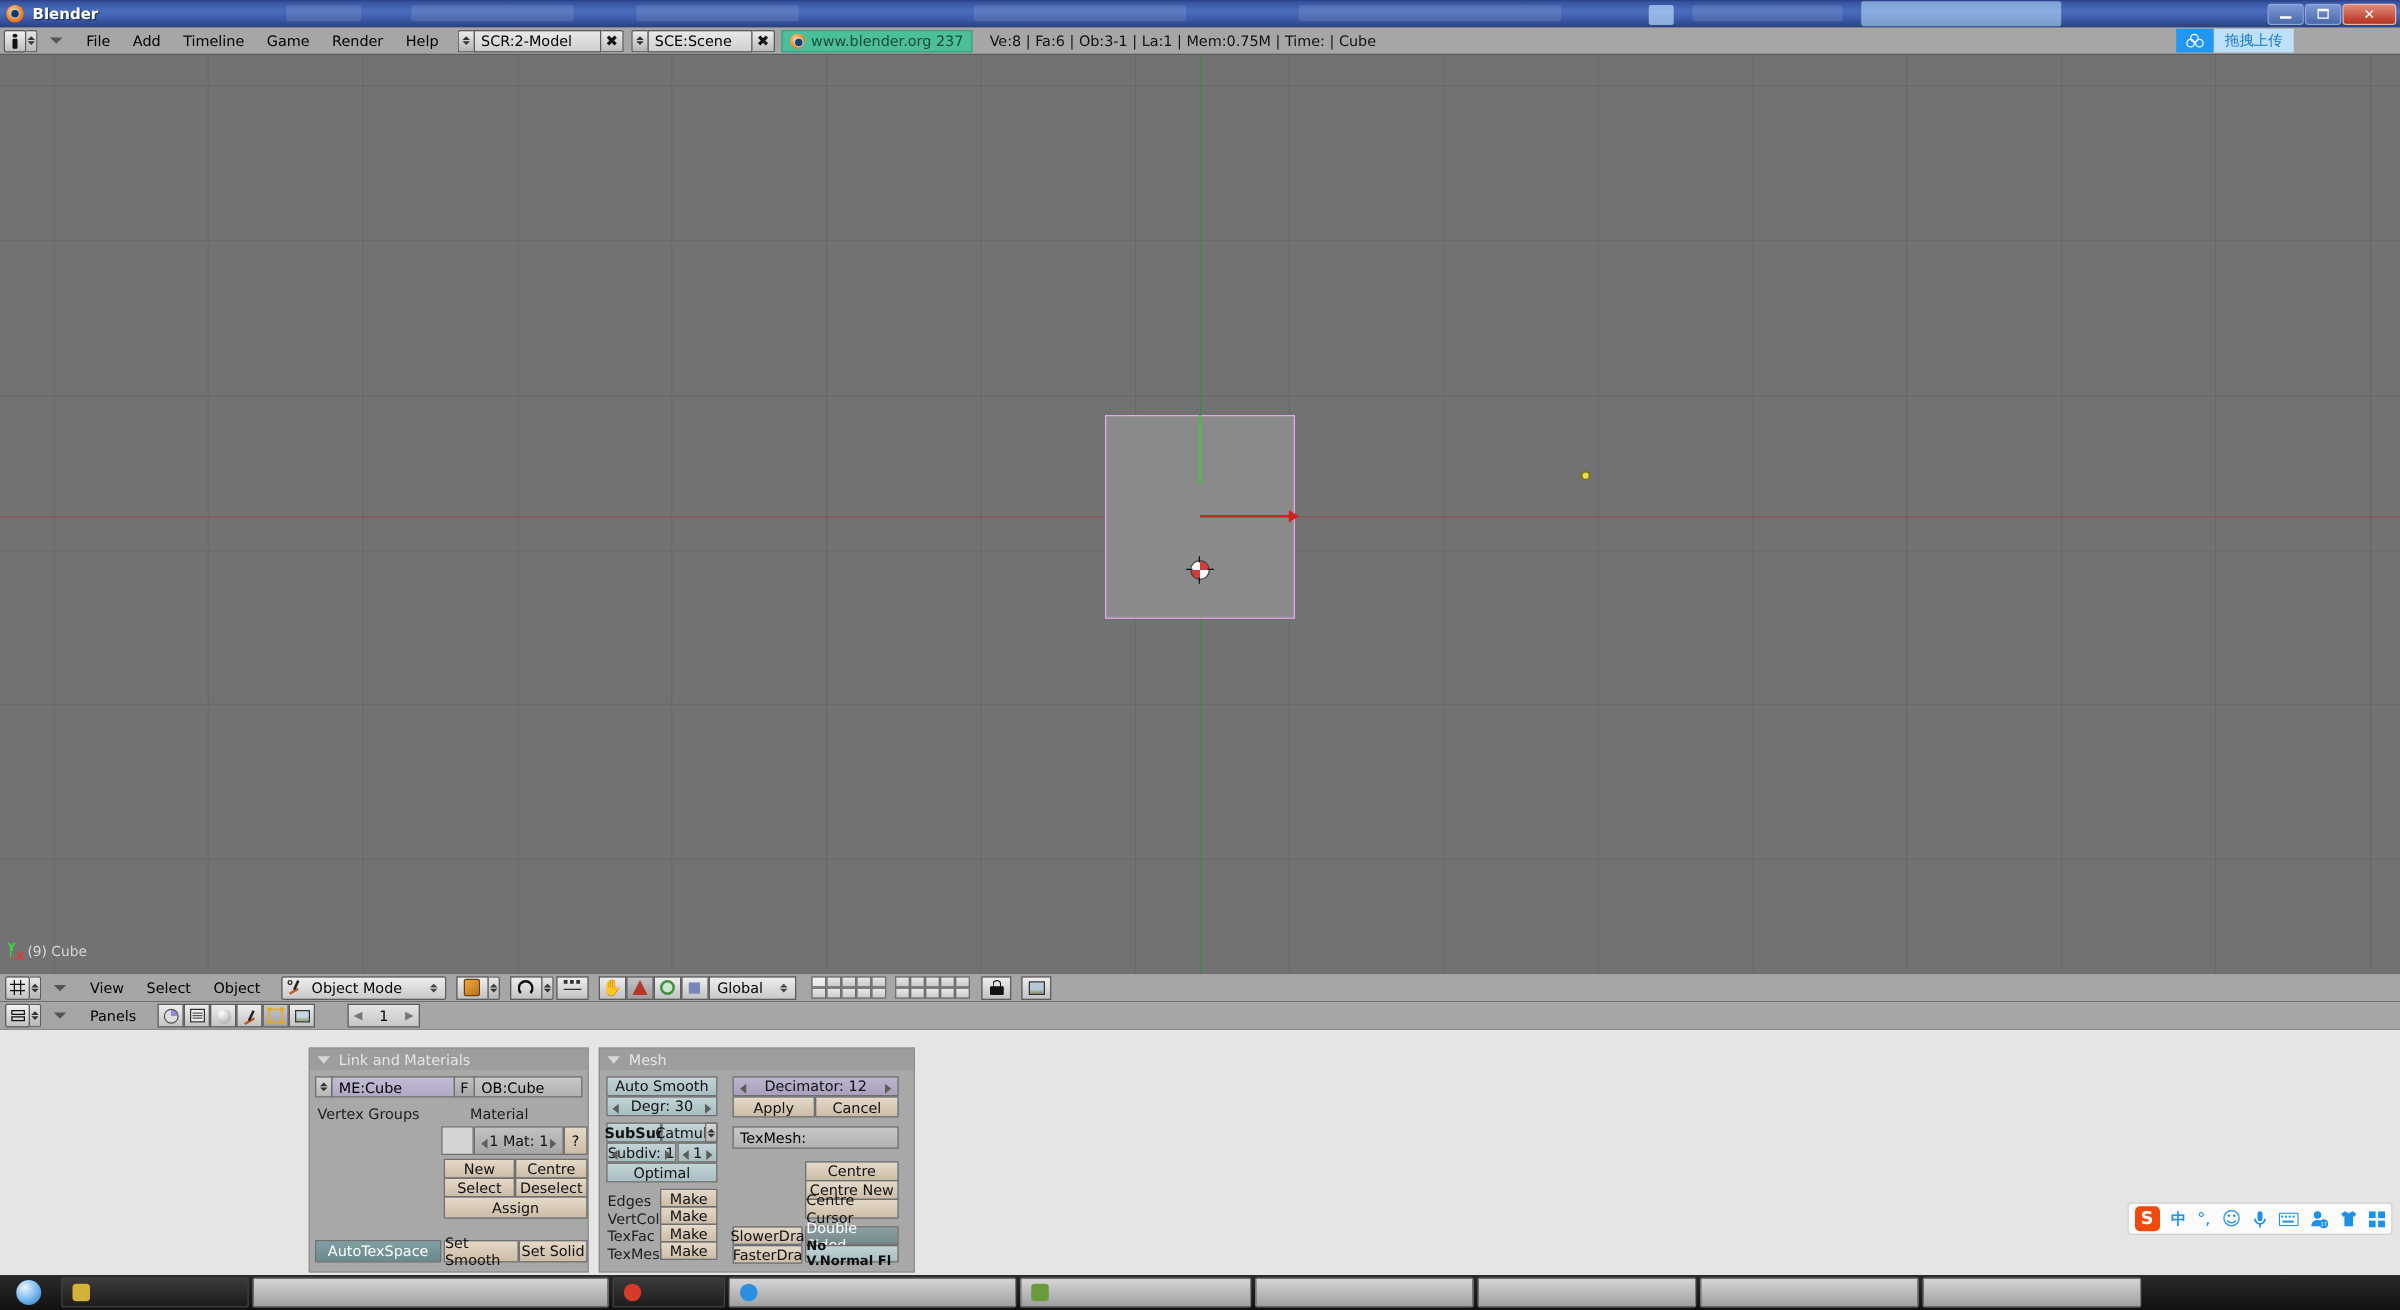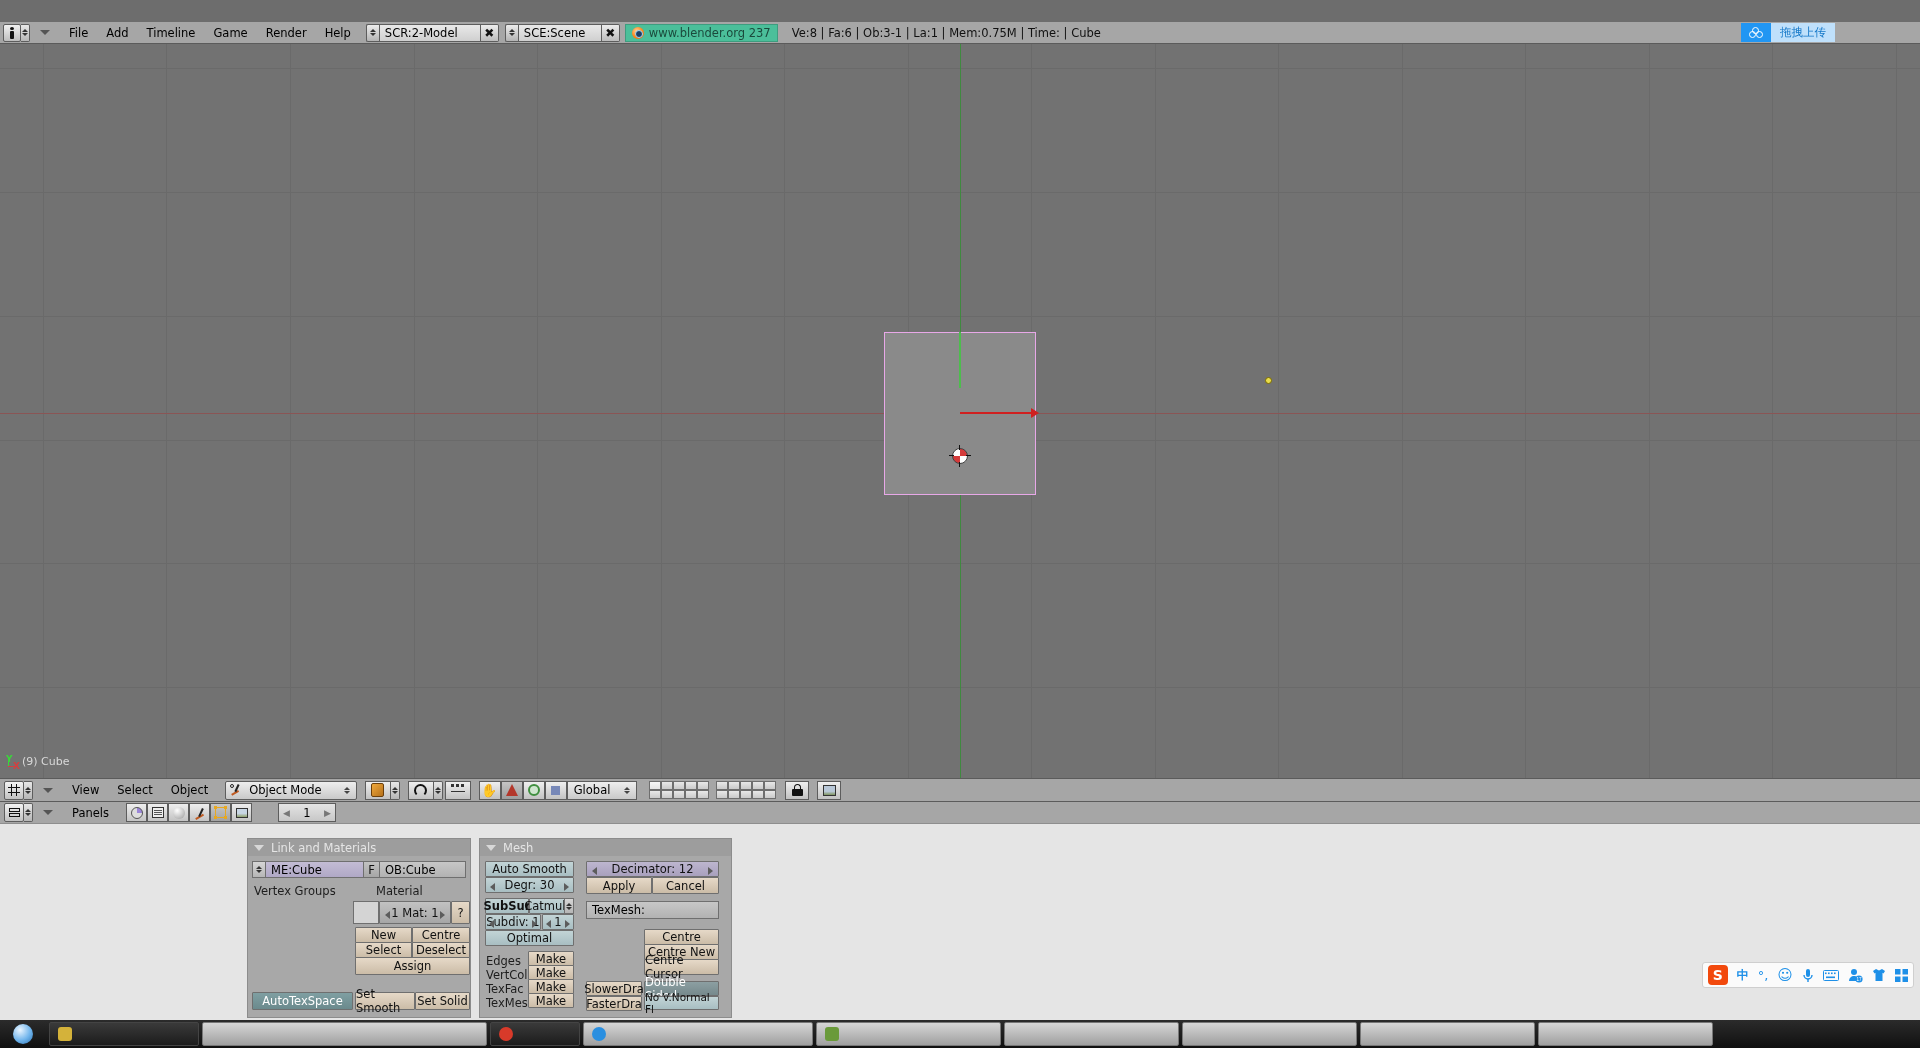--- a/index.html
+++ b/index.html
@@ -192,20 +192,46 @@
      background:linear-gradient(to bottom,#d6d6d6,#9f9f9f);border:1px solid #777;border-radius:2px;
      font-size:10px;color:#111;overflow:hidden;white-space:nowrap;flex:none;}
   .tsk.dark{background:linear-gradient(to bottom,#3a3a3a,#1c1c1c);border-color:#444;color:#ddd;}
   .tskicon{width:14px;height:14px;margin-right:5px;border-radius:3px;flex:none;}
 </style>
 </head>
 <body>
 
 <div id="app">
 
+  <div class="titlebar">
+    <div class="tb-icon">
+      <div class="ring"></div>
+        <div class="dot"></div>
+    </div>
+    <div class="tb-title">Blender</div>
+    <div class="tb-ghosts">
+      <div class="gh" style="left:150px;width:60px;"></div>
+      <div class="gh" style="left:250px;width:130px;"></div>
+      <div class="gh" style="left:430px;width:130px;"></div>
+      <div class="gh" style="left:700px;width:170px;"></div>
+      <div class="gh" style="left:960px;width:210px;"></div>
+      <div class="gh" style="left:1240px;width:20px;height:16px;background:rgba(190,225,255,.65);"></div>
+      <div class="gh" style="left:1275px;width:120px;"></div>
+      <div class="gh" style="left:1410px;width:160px;background:rgba(190,225,255,.55);height:20px;top:1px;"></div>
+    </div>
+    <div class="tb-buttons">
+      <div class="tb-btn">
+          <span class="mn"></span>
+        </div>
+      <div class="tb-btn">
+          <span class="mx"></span>
+        </div>
+      <div class="tb-btn close">✕</div>
+    </div>
+  </div>
 
   <div class="bl-header">
     <div class="hdr-iconbtn">
       <div style="display:flex;flex-direction:column;align-items:center;">
         <div class="idot"></div>
           <div class="ibody"></div>
       </div>
     </div>
     <div class="hdr-spin">
         <i class="u"></i>
@@ -581,21 +607,21 @@
 
         <div class="txtin" style="left:106px;top:45px;width:133px;height:18px;">TexMesh:</div>
 
         <div class="bbtn" style="left:164px;top:73px;width:75px;height:16px;">Centre</div>
         <div class="bbtn" style="left:164px;top:88px;width:75px;height:16px;">Centre New</div>
         <div class="bbtn" style="left:164px;top:103px;width:75px;height:16px;">Centre Cursor</div>
 
         <div class="bbtn" style="left:106px;top:125px;width:56px;height:15px;">SlowerDra</div>
         <div class="bbtn" style="left:106px;top:140px;width:56px;height:15px;">FasterDra</div>
         <div class="bbtn dark" style="left:164px;top:125px;width:75px;height:15px;">Double Sided</div>
-        <div class="bbtn blue" style="left:164px;top:140px;width:75px;height:14px;font-size:10.5px;">No V.Normal Fl</div>
+        <div class="bbtn blue" style="left:164px;top:140px;width:75px;height:14px;font-size:10.5px;font-weight:bold;">No V.Normal Fl</div>
       </div>
     </div>
   </div>
 
   <div class="ime">
     <div class="sogou">S</div>
     <div class="gi" style="font-size:12px;font-weight:bold;">中</div>
     <div class="gi">°,</div>
     <div class="gi" style="font-size:15px;">☺</div>
     <div class="gi">

